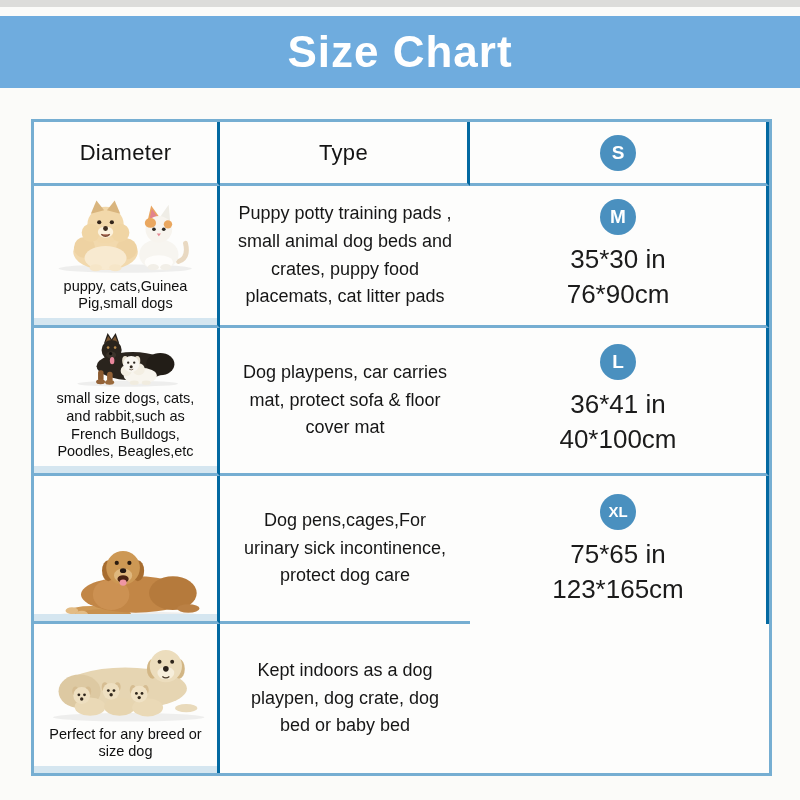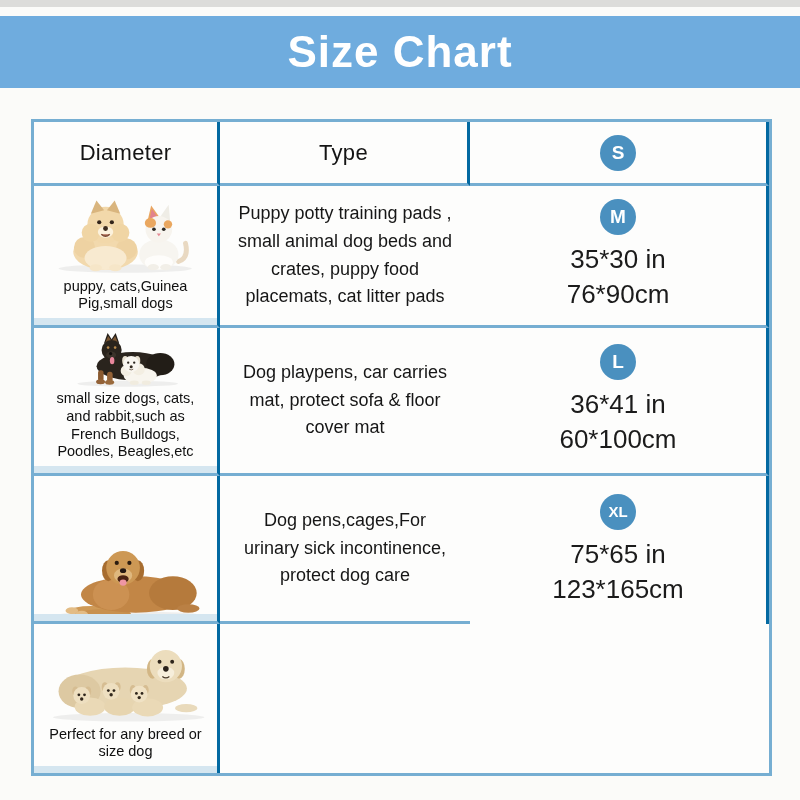--- a/index.html
+++ b/index.html
@@ -182,21 +182,21 @@
         </svg>
       </div>
       <div class="caption">small size dogs, cats, and rabbit,such as French Bulldogs, Poodles, Beagles,etc</div>
     </div>
     <div class="cell scene-cell last-col">Dog playpens, car carries mat, protect sofa &amp; floor cover mat</div>
 
     <div class="cell diameter-cell">
       <div class="badge">L</div>
       <div class="dims">
         <div>36*41 in</div>
-        <div>60*100cm</div>
+        <div>40*100cm</div>
       </div>
     </div>
     <div class="cell type-cell">
       <div class="photo">
         <svg viewBox="0 0 240 110" xmlns="http://www.w3.org/2000/svg">
           <ellipse cx="125" cy="102" rx="105" ry="6" fill="#000000" opacity="0.06"></ellipse>
 
           <ellipse cx="72" cy="95" rx="32" ry="6.5" fill="#cf9a57"></ellipse>
           <ellipse cx="92" cy="99" rx="36" ry="6.5" fill="#c8914f"></ellipse>
           <ellipse cx="44" cy="95" rx="9" ry="5" fill="#e3bc85"></ellipse>
@@ -263,15 +263,16 @@
           <ellipse cx="131" cy="64" rx="4.5" ry="7" fill="#d6bd92"></ellipse>
           <ellipse cx="149" cy="64" rx="4.5" ry="7" fill="#d6bd92"></ellipse>
           <circle cx="140" cy="70" r="12" fill="#f0e2c5"></circle>
           <circle cx="136" cy="69" r="2" fill="#2e251b"></circle>
           <circle cx="144" cy="69" r="2" fill="#2e251b"></circle>
           <circle cx="140" cy="75" r="2.4" fill="#33291e"></circle>
         </svg>
       </div>
       <div class="caption">Perfect for any breed or size dog</div>
     </div>
+    <div class="cell scene-cell last-col last-row">Kept indoors as a dog playpen, dog crate, dog bed or baby bed</div>
 
   </div>
 </div>
 
 </body></html>

